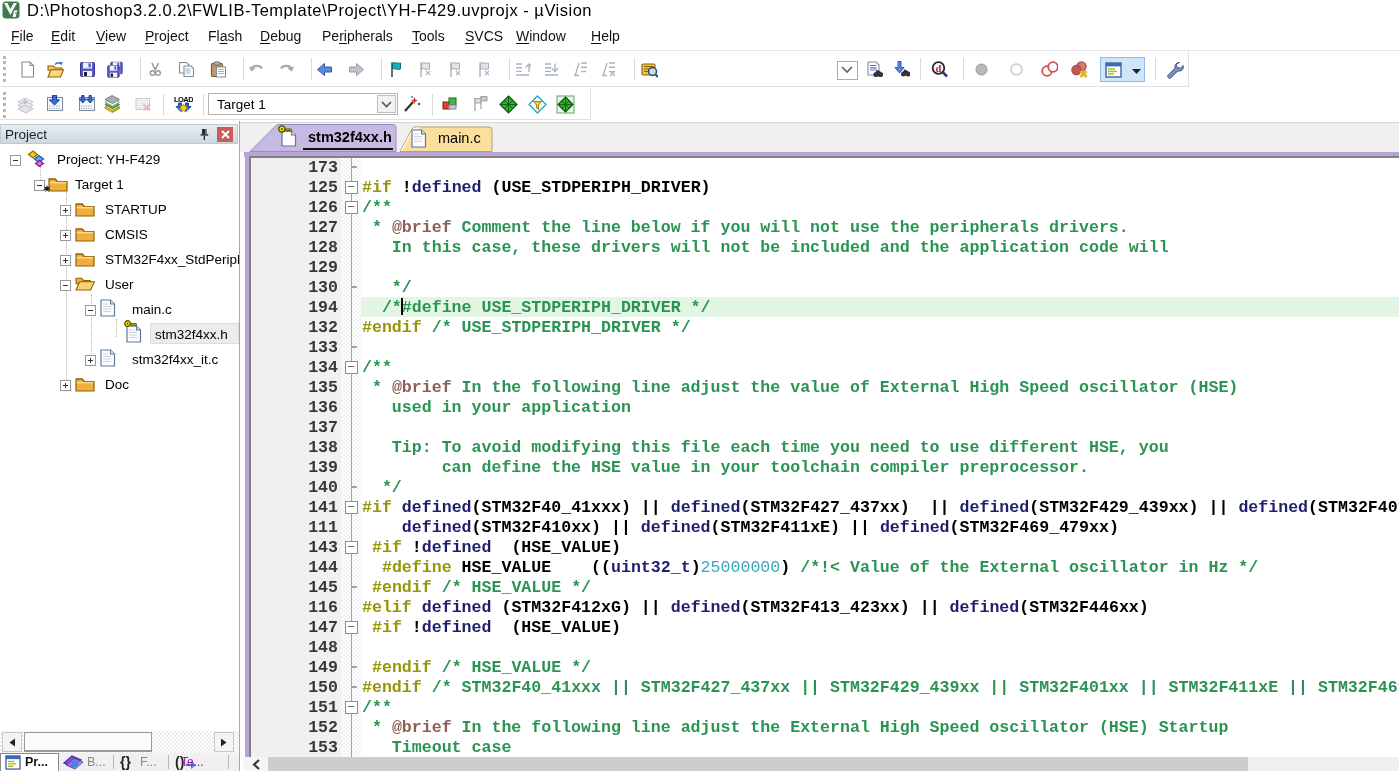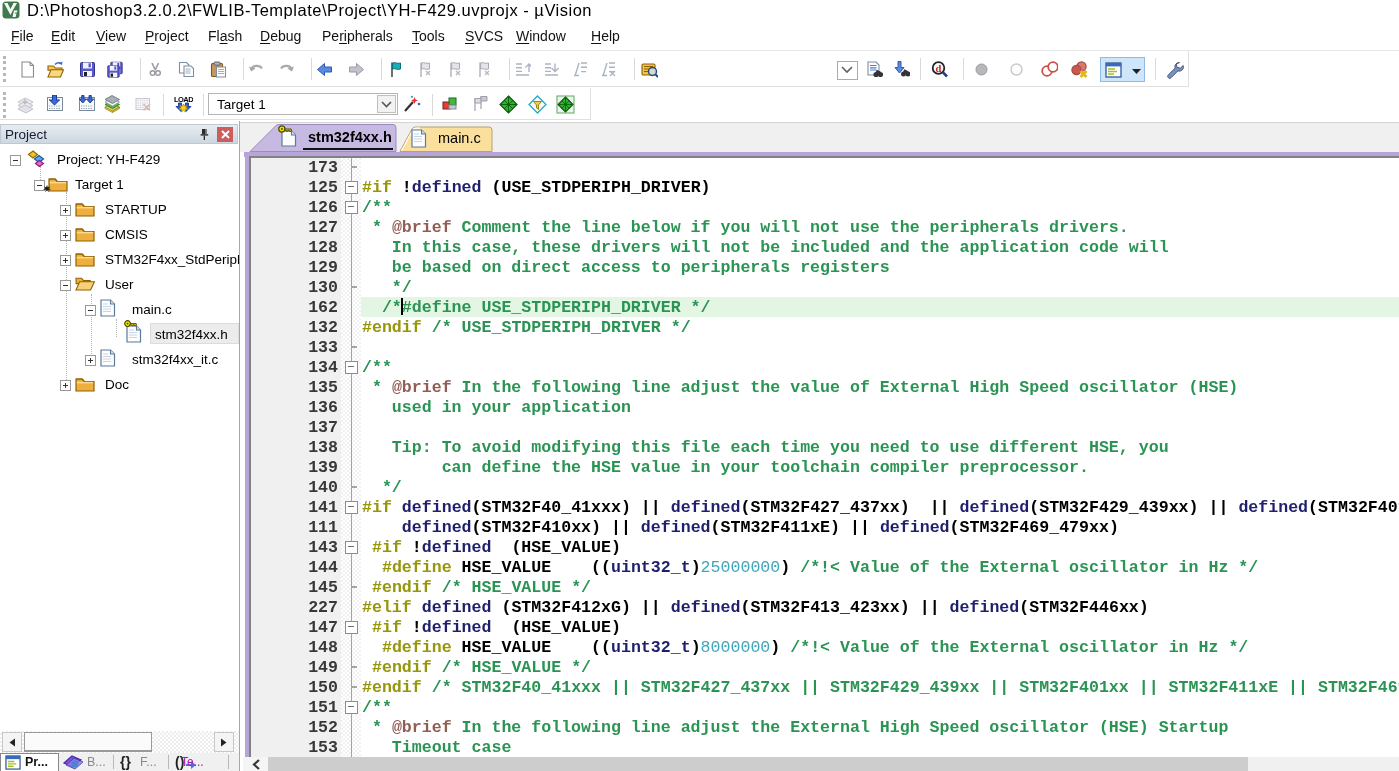--- a/index.html
+++ b/index.html
@@ -553,30 +553,29 @@
 <div class="eline" style="top:60px">
       <span class="num">127</span>
       <span class="code"><span class="kc"> * </span><span class="kb">@brief</span><span class="kc"> Comment the line below if you will not use the peripherals drivers.</span></span>
     </div>
 <div class="eline" style="top:80px">
       <span class="num">128</span>
       <span class="code"><span class="kc">   In this case, these drivers will not be included and the application code will </span></span>
     </div>
 <div class="eline" style="top:100px">
       <span class="num">129</span>
-      <span class="code"><span class="kc">   be based on direct access to peripherals registers </span></span>
     </div>
 <div class="eline" style="top:120px">
       <span class="num">130</span>
       <span class="ftick"></span>
       <span class="code"><span class="kc">   */</span></span>
     </div>
 <div class="eline" style="top:140px">
       <span class="hl"></span>
-      <span class="num">162</span>
+      <span class="num">194</span>
       <span class="code"><span class="kc">  /*#define USE_STDPERIPH_DRIVER */</span></span>
       <span style="position:absolute;left:161px;top:1px;width:1.6px;height:17px;background:#000"></span>
     </div>
 <div class="eline" style="top:160px">
       <span class="num">132</span>
       <span class="code"><span class="kp">#endif</span> <span class="kc">/* USE_STDPERIPH_DRIVER */</span></span>
     </div>
 <div class="eline" style="top:180px">
       <span class="num">133</span>
       <span class="ftick"></span>
@@ -629,31 +628,30 @@
 <div class="eline" style="top:400px">
       <span class="num">144</span>
       <span class="code">  <span class="kp">#define</span> HSE_VALUE    ((<span class="kk">uint32_t</span>)<span class="kn">25000000</span>) <span class="kc">/*!&lt; Value of the External oscillator in Hz */</span></span>
     </div>
 <div class="eline" style="top:420px">
       <span class="num">145</span>
       <span class="ftick"></span>
       <span class="code"> <span class="kp">#endif</span> <span class="kc">/* HSE_VALUE */</span></span>
     </div>
 <div class="eline" style="top:440px">
-      <span class="num">227</span>
+      <span class="num">116</span>
       <span class="code"><span class="kp">#elif</span> <span class="kk">defined</span> (STM32F412xG) || <span class="kk">defined</span>(STM32F413_423xx) || <span class="kk">defined</span>(STM32F446xx)</span>
     </div>
 <div class="eline" style="top:460px">
       <span class="num">147</span>
       <span class="fbox"></span>
       <span class="code"> <span class="kp">#if</span> !<span class="kk">defined</span>  (HSE_VALUE)</span>
     </div>
 <div class="eline" style="top:480px">
       <span class="num">148</span>
-      <span class="code">  <span class="kp">#define</span> HSE_VALUE    ((<span class="kk">uint32_t</span>)<span class="kn">8000000</span>) <span class="kc">/*!&lt; Value of the External oscillator in Hz */</span></span>
     </div>
 <div class="eline" style="top:500px">
       <span class="num">149</span>
       <span class="ftick"></span>
       <span class="code"> <span class="kp">#endif</span> <span class="kc">/* HSE_VALUE */</span></span>
     </div>
 <div class="eline" style="top:520px">
       <span class="num">150</span>
       <span class="ftick"></span>
       <span class="code"><span class="kp">#endif</span> <span class="kc">/* STM32F40_41xxx || STM32F427_437xx || STM32F429_439xx || STM32F401xx || STM32F411xE || STM32F469_479xx */</span></span>

